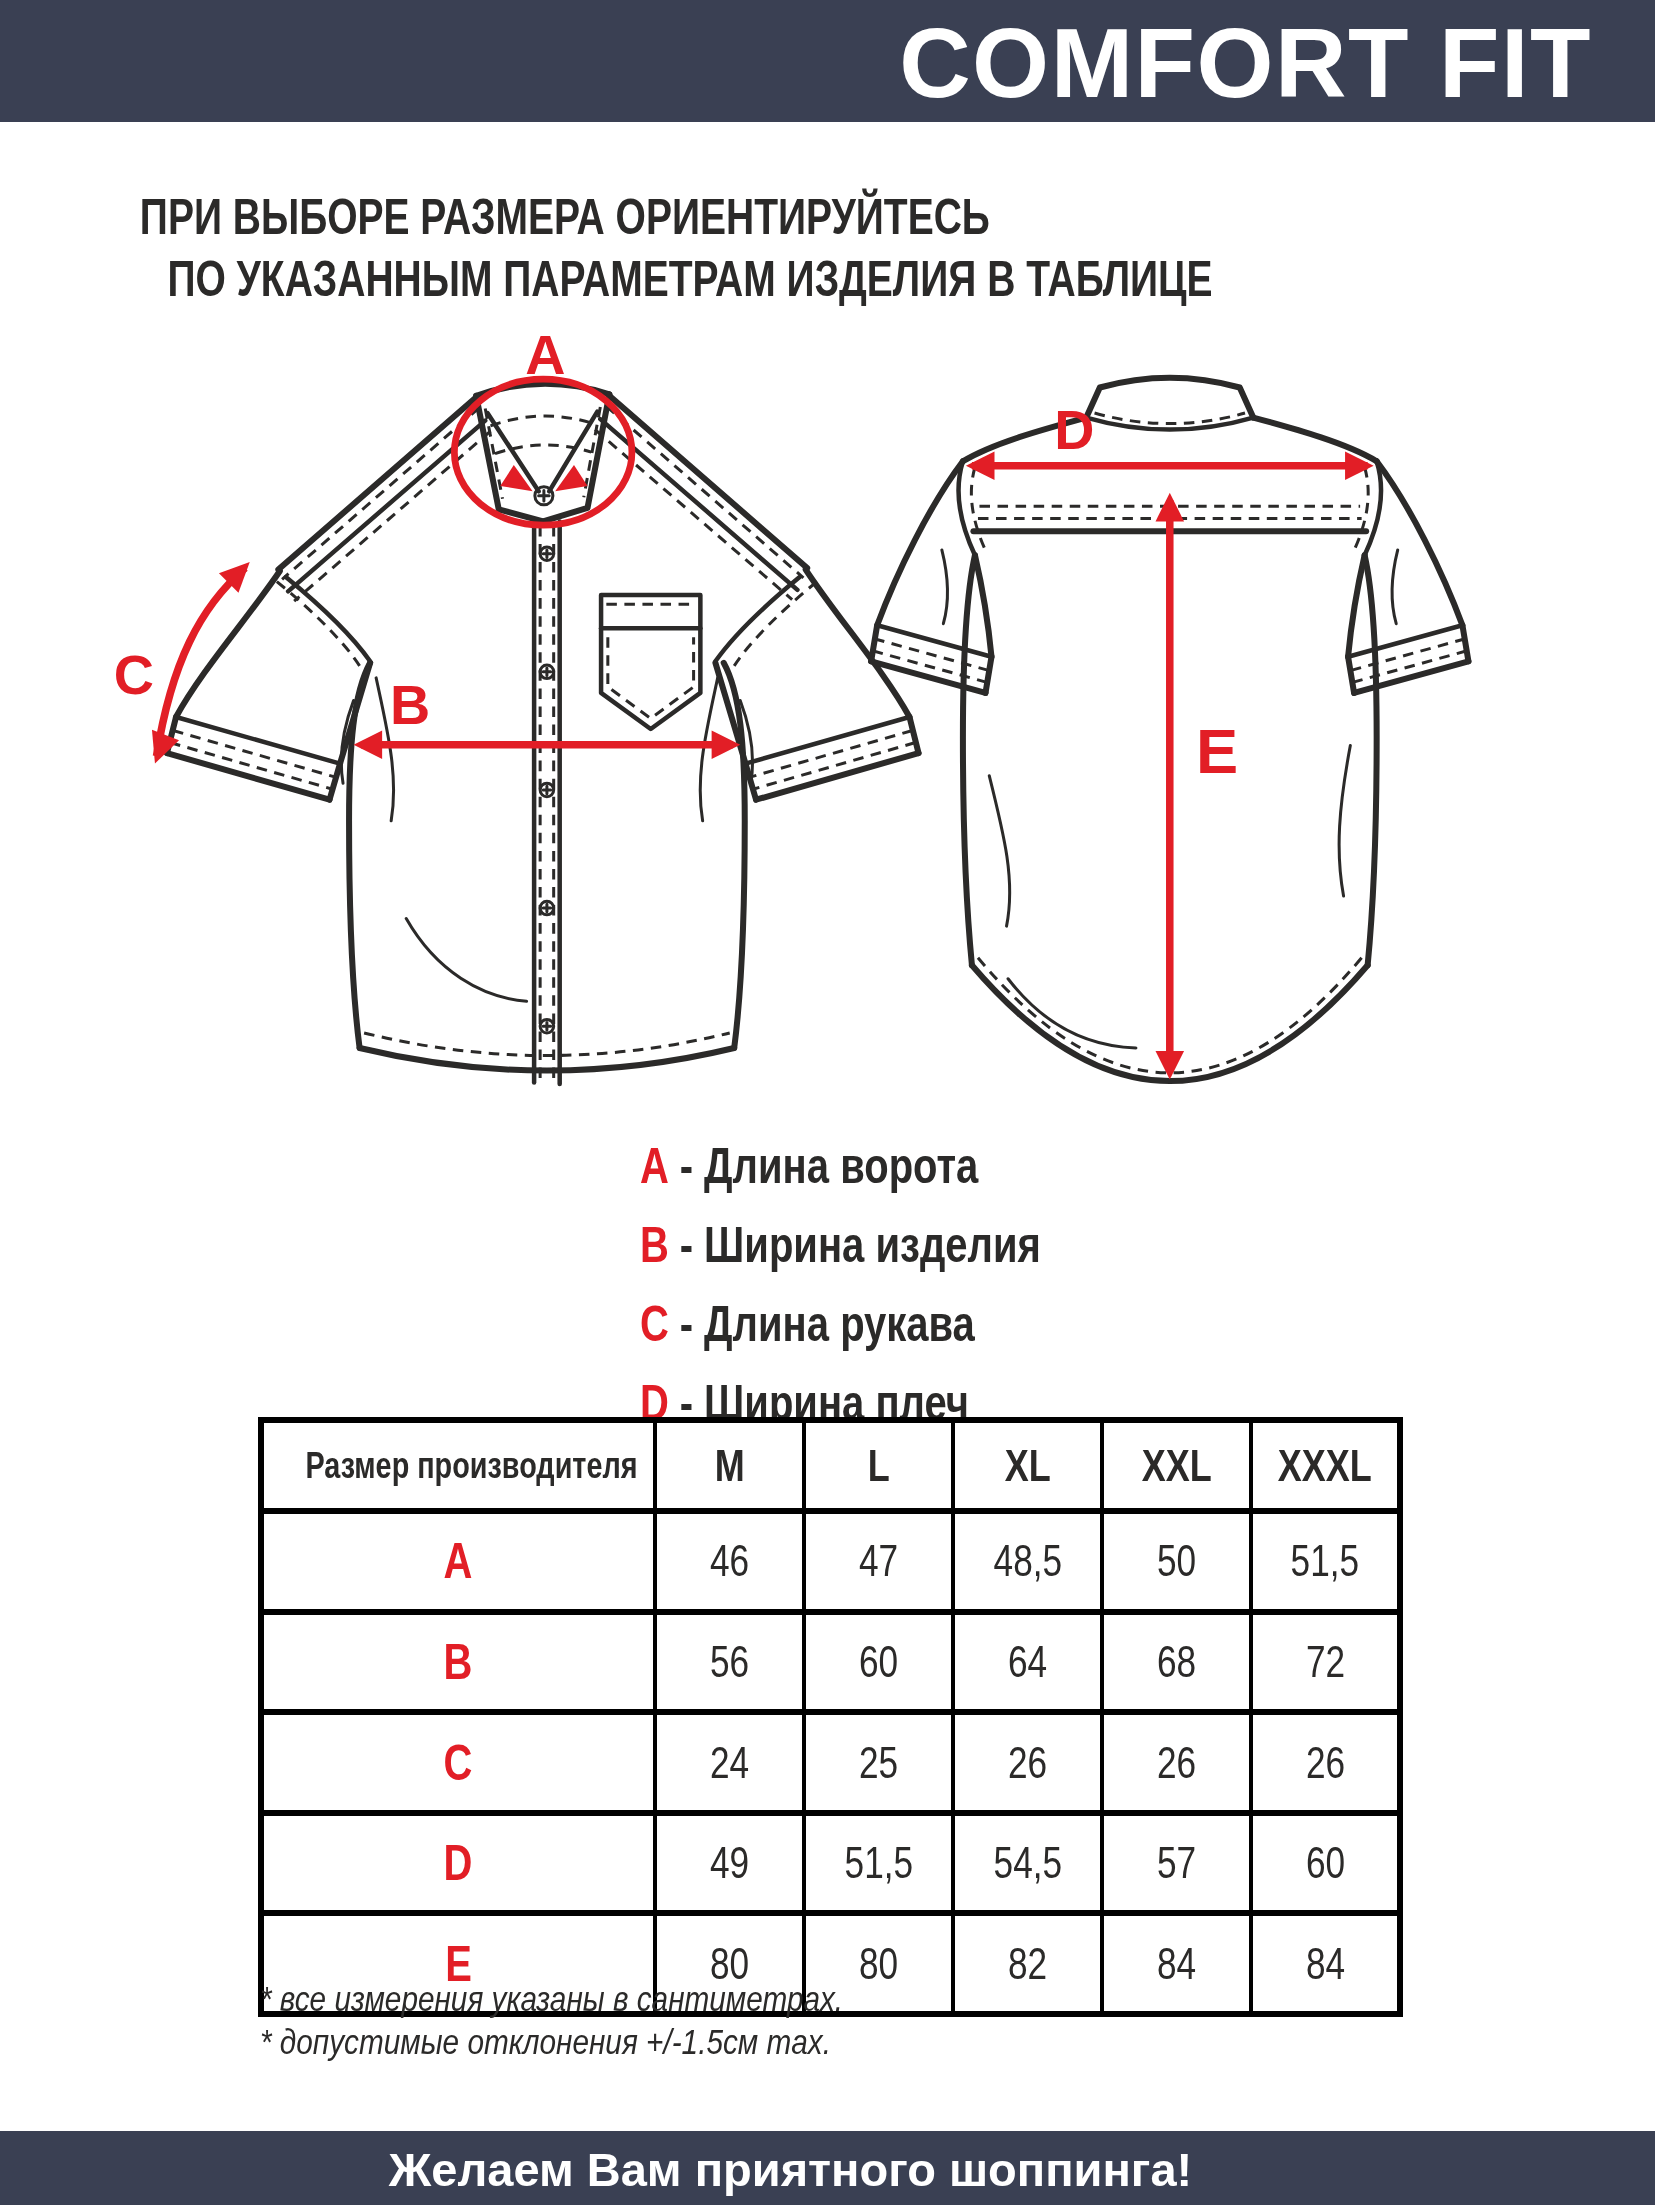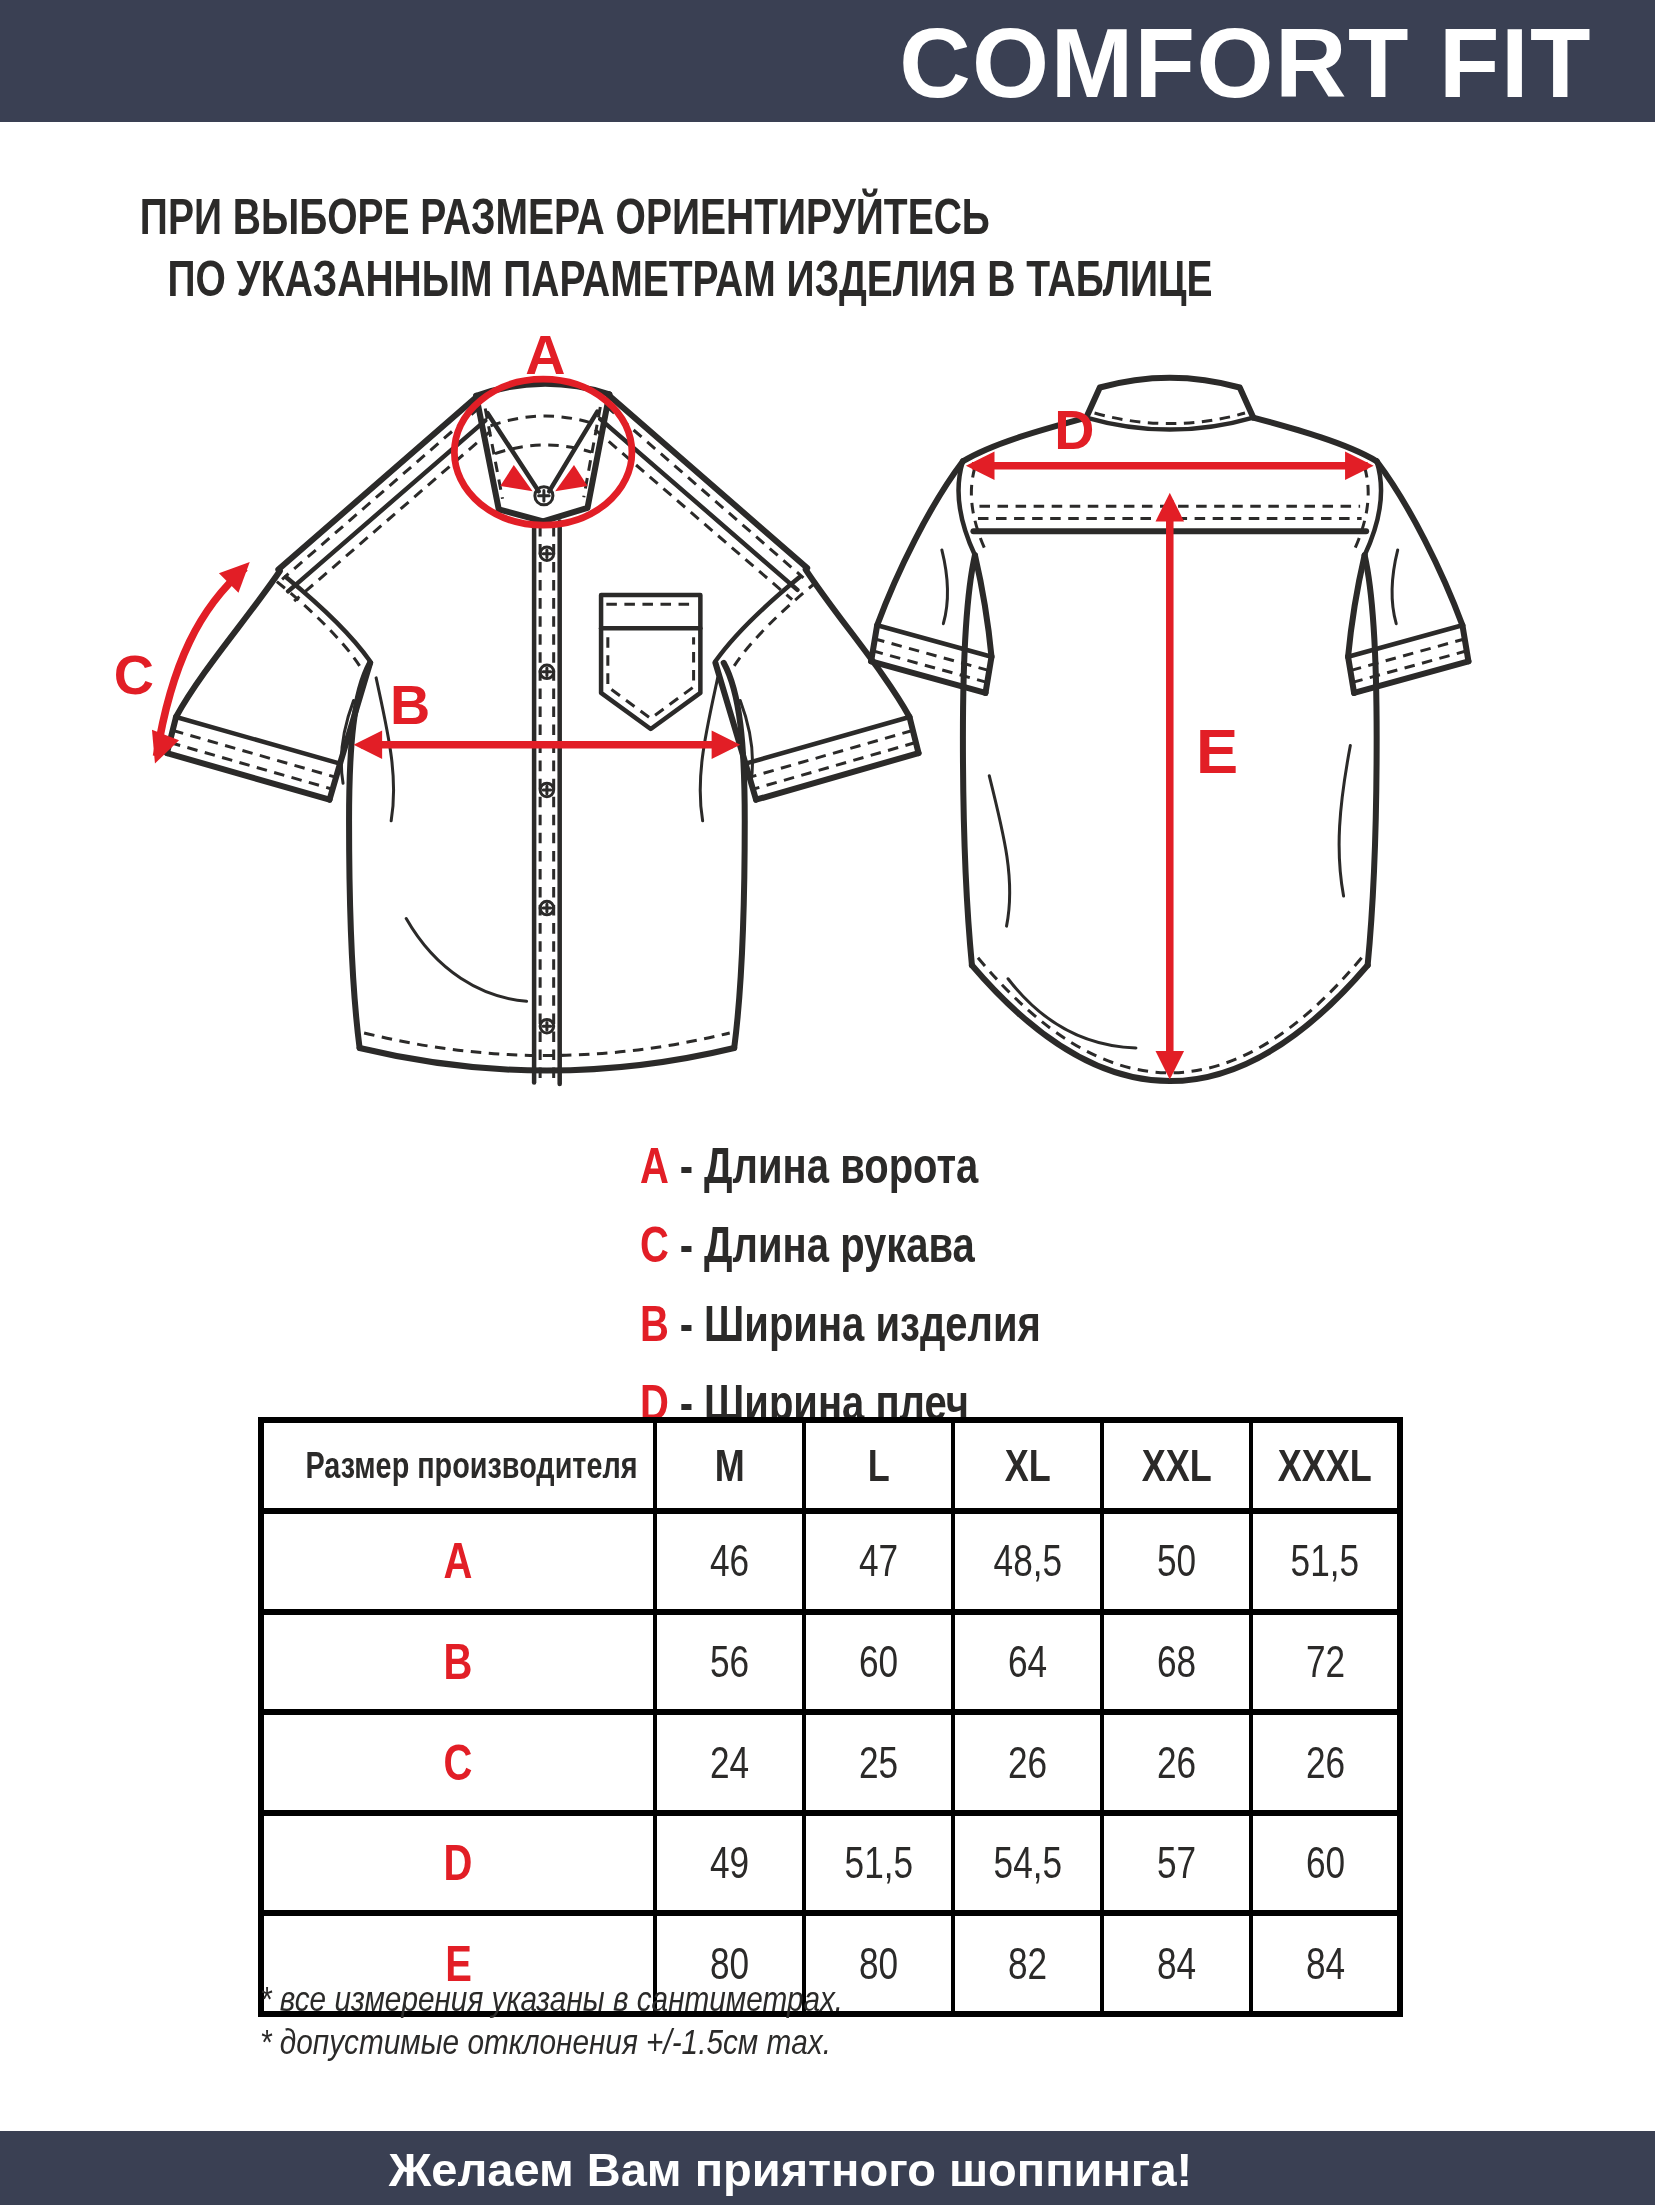--- a/index.html
+++ b/index.html
@@ -230,22 +230,22 @@
   <text class="mlabel" x="725" y="66">A</text>
   <text class="mlabel" x="545" y="532">B</text>
   <text class="mlabel" x="178" y="492">C</text>
   <text class="mlabel" x="1428" y="166">D</text>
   <text class="mlabel" x="1618" y="596" style="font-size:84px">E</text>
 </svg>
 </div>
 
 <div class="legend">
     <div class="legend-line"><span class="cnd"><span class="legend-letter">A</span><span class="legend-desc">- Длина ворота</span></span></div>
+    <div class="legend-line"><span class="cnd"><span class="legend-letter">B</span><span class="legend-desc">- Ширина изделия</span></span></div>
     <div class="legend-line"><span class="cnd"><span class="legend-letter">C</span><span class="legend-desc">- Длина рукава</span></span></div>
-    <div class="legend-line"><span class="cnd"><span class="legend-letter">B</span><span class="legend-desc">- Ширина изделия</span></span></div>
     <div class="legend-line"><span class="cnd"><span class="legend-letter">D</span><span class="legend-desc">- Ширина плеч</span></span></div>
     <div class="legend-line"><span class="cnd"><span class="legend-letter">E</span><span class="legend-desc">- Длина изделия</span></span></div>
   </div>
 
 <table class="size-table">
   <colgroup>
     <col class="c0">
       <col class="cn">
       <col class="cn">
       <col class="cn">

